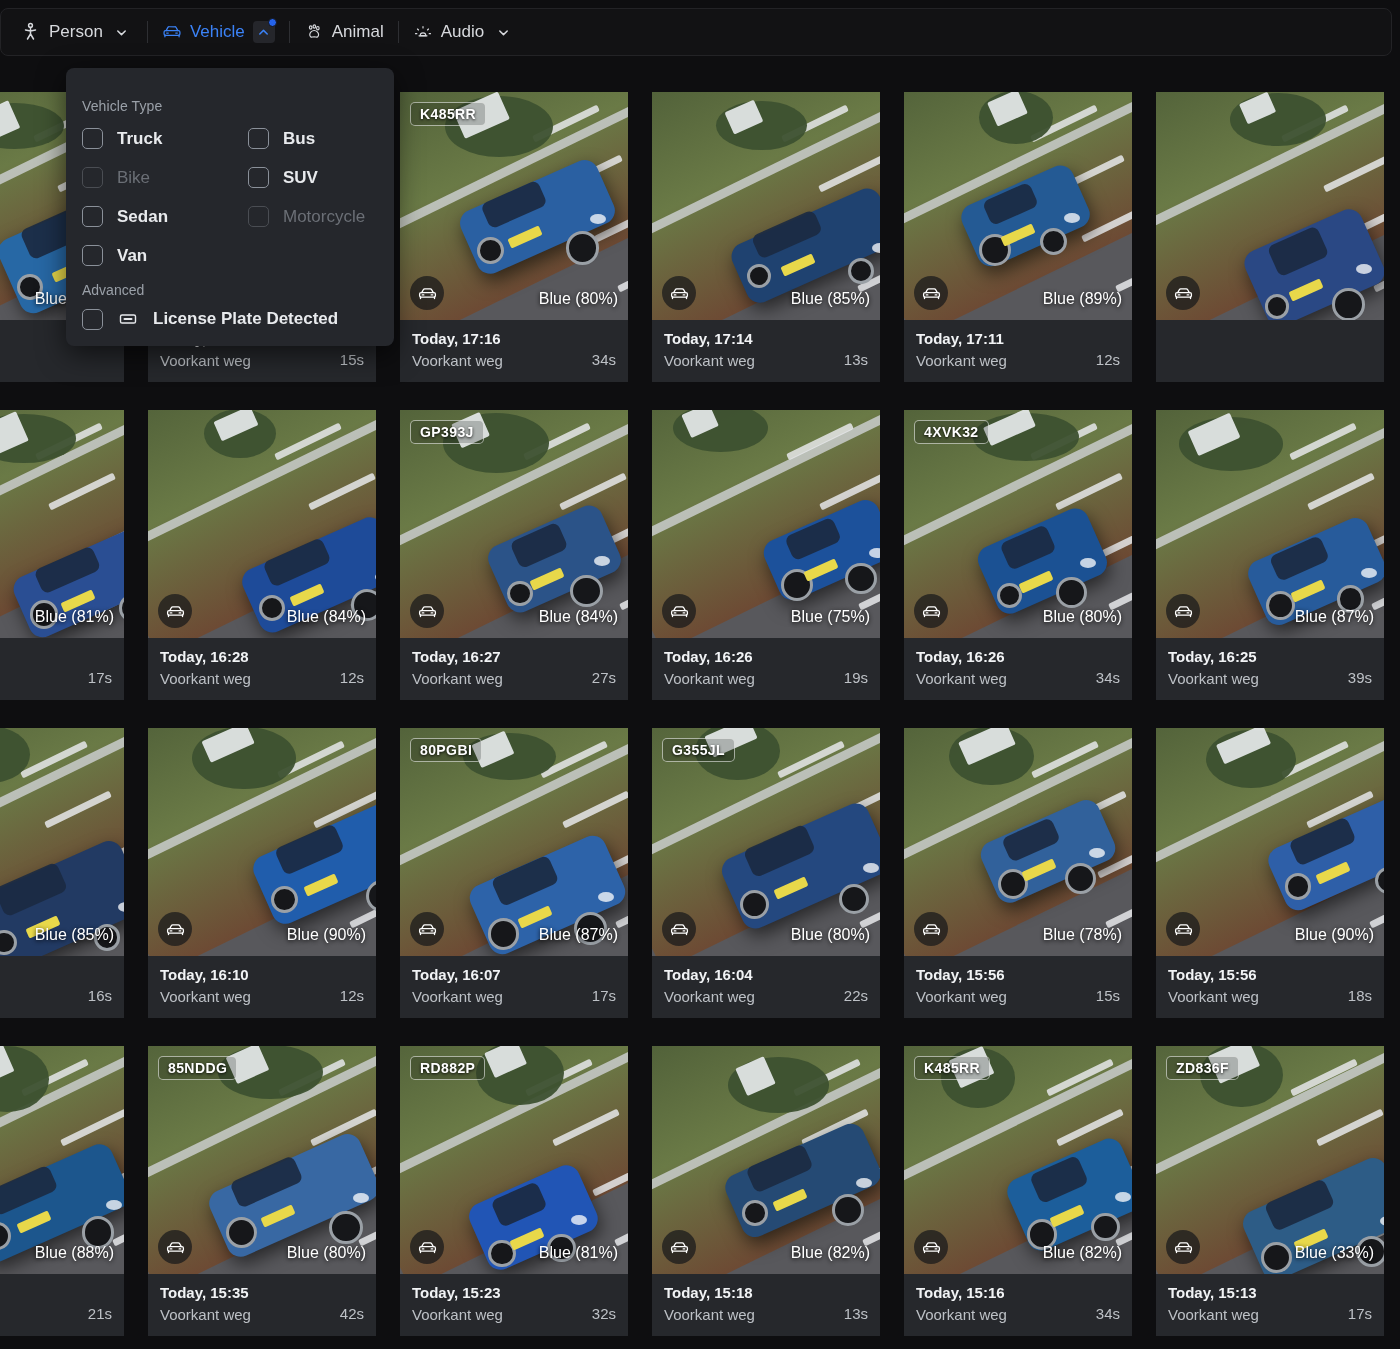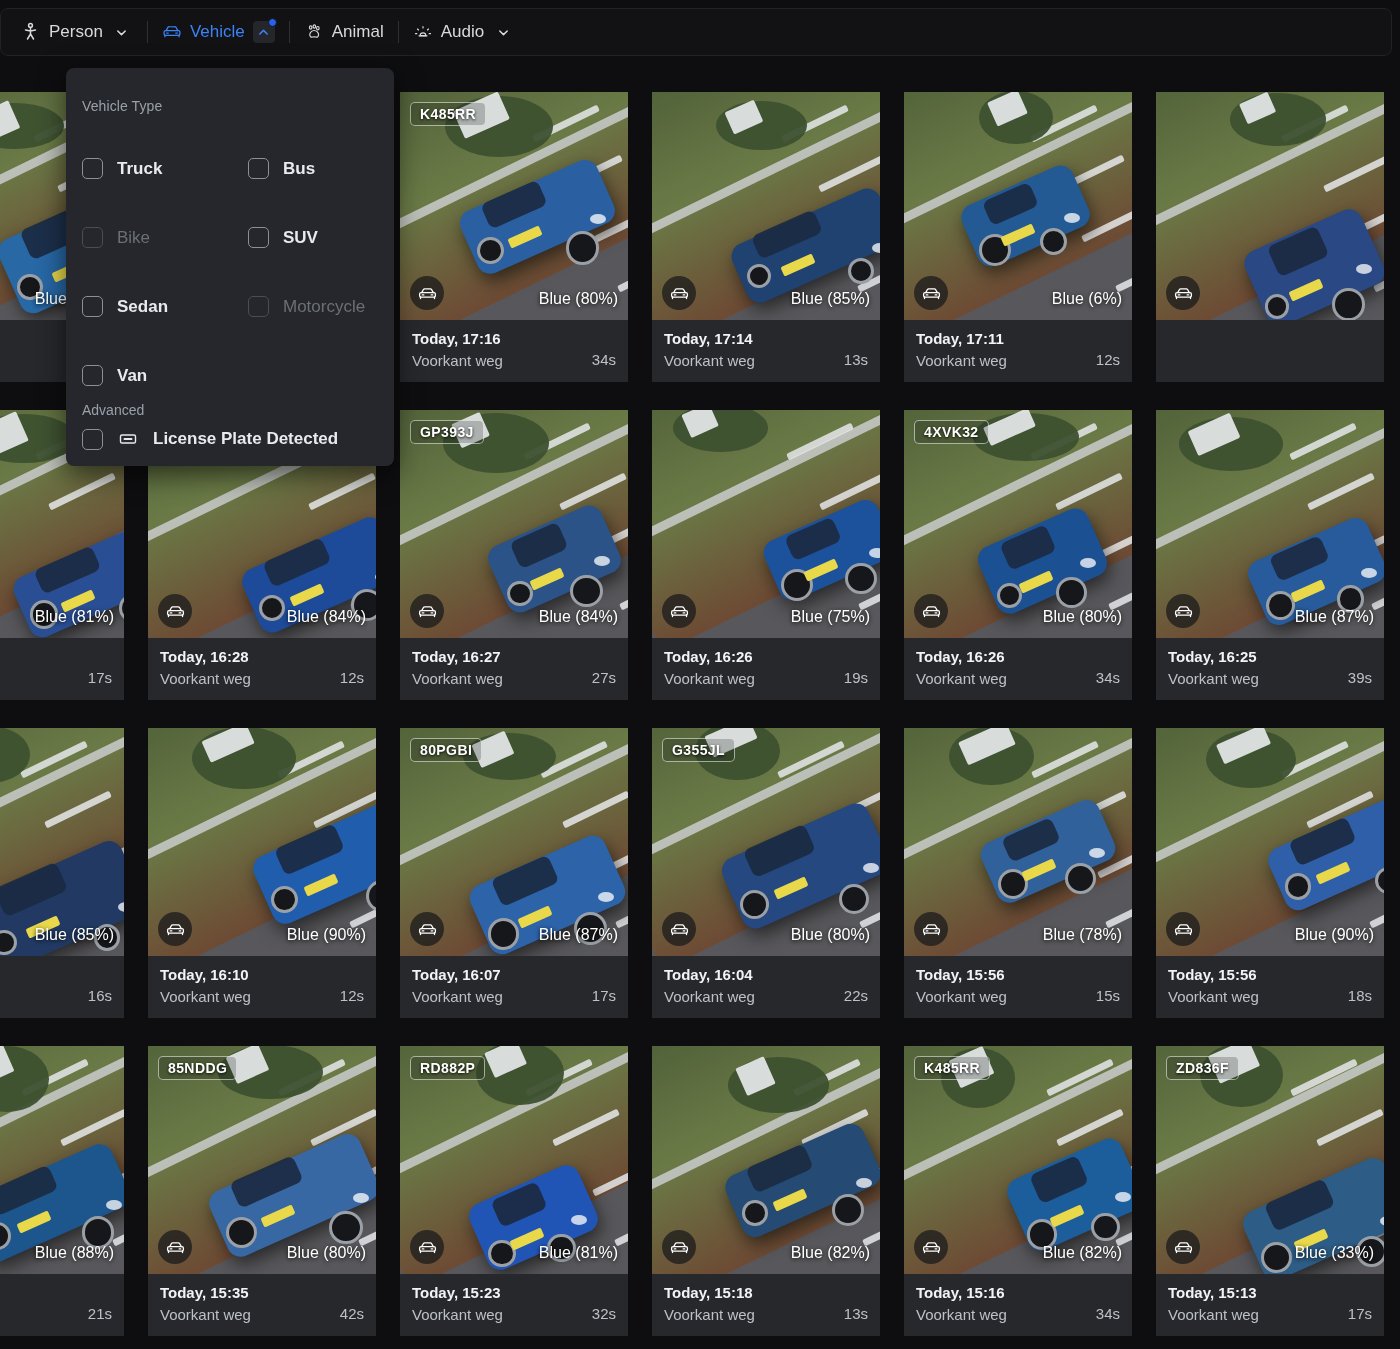--- a/index.html
+++ b/index.html
@@ -63,21 +63,21 @@
   .sw {
     width: 28px; height: 28px; border-radius: 5px;
     border: 1px solid rgba(255,255,255,.16);
     display: flex; align-items: center; justify-content: center;
     cursor: pointer; position: relative;
   }
   .sw.sel { box-shadow: 0 0 0 2px #25272c, 0 0 0 3.5px #3b6fd4; }
   .sw .chk { color:#fff; font-size: 17px; line-height: 1; font-weight: bold; }
 
   .types { display: grid; grid-template-columns: 166px 1fr; row-gap: 18px; margin-top: 14px; }
-  .cbrow { display: flex; align-items: center; gap: 14px; cursor: pointer; margin-top: 30px; }
+  .cbrow { display: flex; align-items: center; gap: 14px; cursor: pointer; }
   .cbox {
     width: 21px; height: 21px; border-radius: 5px;
     border: 1.6px solid #8a9099; background: transparent; flex: none;
   }
   .cbrow.dis .cbox { border-color: #4a4d53; }
   .cbrow .lbl { font-size: 17px; color: #e8eaed; font-weight: 600; }
   .cbrow.dis .lbl { color: #6b6f76; font-weight: 400; }
 
   .adv-label { font-size: 14px; color: #9aa0a8; margin: 16px 0 10px 0; }
   .adv-row { display:flex; align-items:center; gap: 14px; padding-bottom: 16px; cursor:pointer; }
@@ -442,21 +442,21 @@
     <div class="nplate" style="left:97.49295193907601px; top:137.8376523908903px; width:34px; height:10px;"></div>
   </div>
           <div class="veh-ic">
             <svg width="21" height="19" viewBox="0 0 24 20" fill="none" stroke="#ffffff" stroke-width="1.5" stroke-linecap="round" stroke-linejoin="round">
               <path d="M4 14v1.8M20 14v1.8"></path>
               <rect x="3" y="9" width="18" height="5.2" rx="1.6"></rect>
               <path d="M5.4 9l1.8-3.3a1.9 1.9 0 011.7-1h6.2a1.9 1.9 0 011.7 1L18.6 9"></path>
               <path d="M6 11.6h1.8M16.2 11.6H18"></path>
             </svg>
           </div>
-          <div class="conf">Blue (6%)</div>
+          <div class="conf">Blue (89%)</div>
         </div>
         <div class="meta">
           <div class="meta-left">
             <div class="t1">Today, 17:11</div>
             <div class="t2">Voorkant weg</div>
           </div>
           <div class="dur">12s</div>
         </div>
       </div>
       <div class="card">

